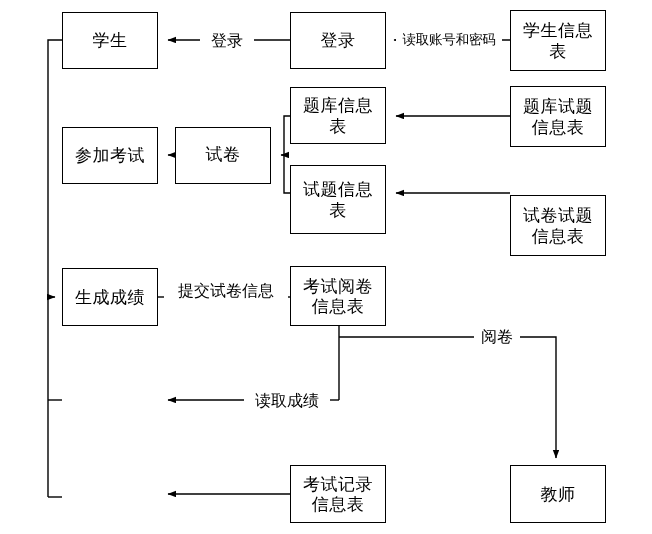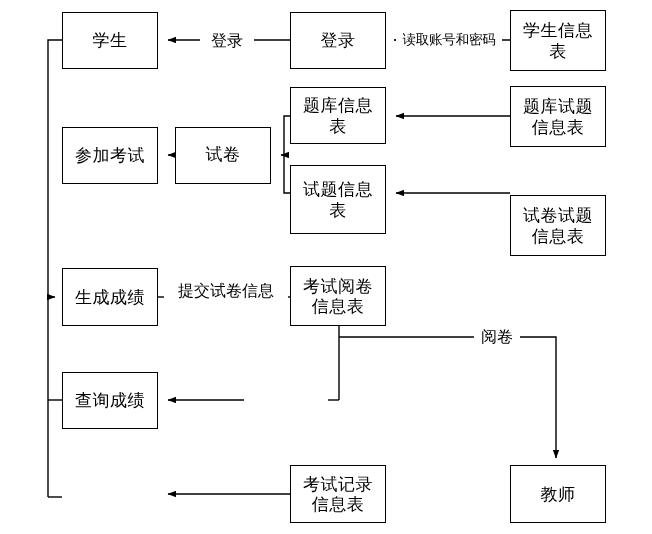--- a/index.html
+++ b/index.html
@@ -121,23 +121,23 @@
 信息表</div>
   <div class="node" style="left:62px;  top:127px; width:96px;  height:57px;">参加考试</div>
   <div class="node" style="left:175px; top:127px; width:96px;  height:57px;font-family:Liberation Serif, serif;">试卷</div>
   <div class="node" style="left:290px; top:165px; width:96px;  height:69px;">试题信息
 表</div>
   <div class="node" style="left:510px; top:163px; width:96px;  height:61px;margin-top:32px;">试卷试题
 信息表</div>
   <div class="node" style="left:62px;  top:268px; width:96px;  height:58px;">生成成绩</div>
   <div class="node" style="left:290px; top:266px; width:96px;  height:60px;">考试阅卷
 信息表</div>
-  <div class="node" style="left:62px;  top:372px; width:96px;  height:57px;">查询成绩</div>
   <div class="node" style="left:290px; top:465px; width:96px;  height:58px;">考试记录
 信息表</div>
   <div class="node" style="left:510px; top:465px; width:96px;  height:58px;">教师</div>
 
   <div class="edge-label" style="left:200px; top:31px; width:52px;  height:19px;">登录</div>
   <div class="edge-label small" style="left:396px; top:31px; width:104px; height:18px;">读取账号和密码</div>
   <div class="edge-label" style="left:164px; top:281px; width:122px; height:19px;">提交试卷信息</div>
   <div class="edge-label" style="left:474px; top:327px; width:44px;  height:19px;">阅卷</div>
+  <div class="edge-label" style="left:244px; top:391px; width:84px;  height:19px;">读取成绩</div>
 
 </div>
 
 </body></html>

